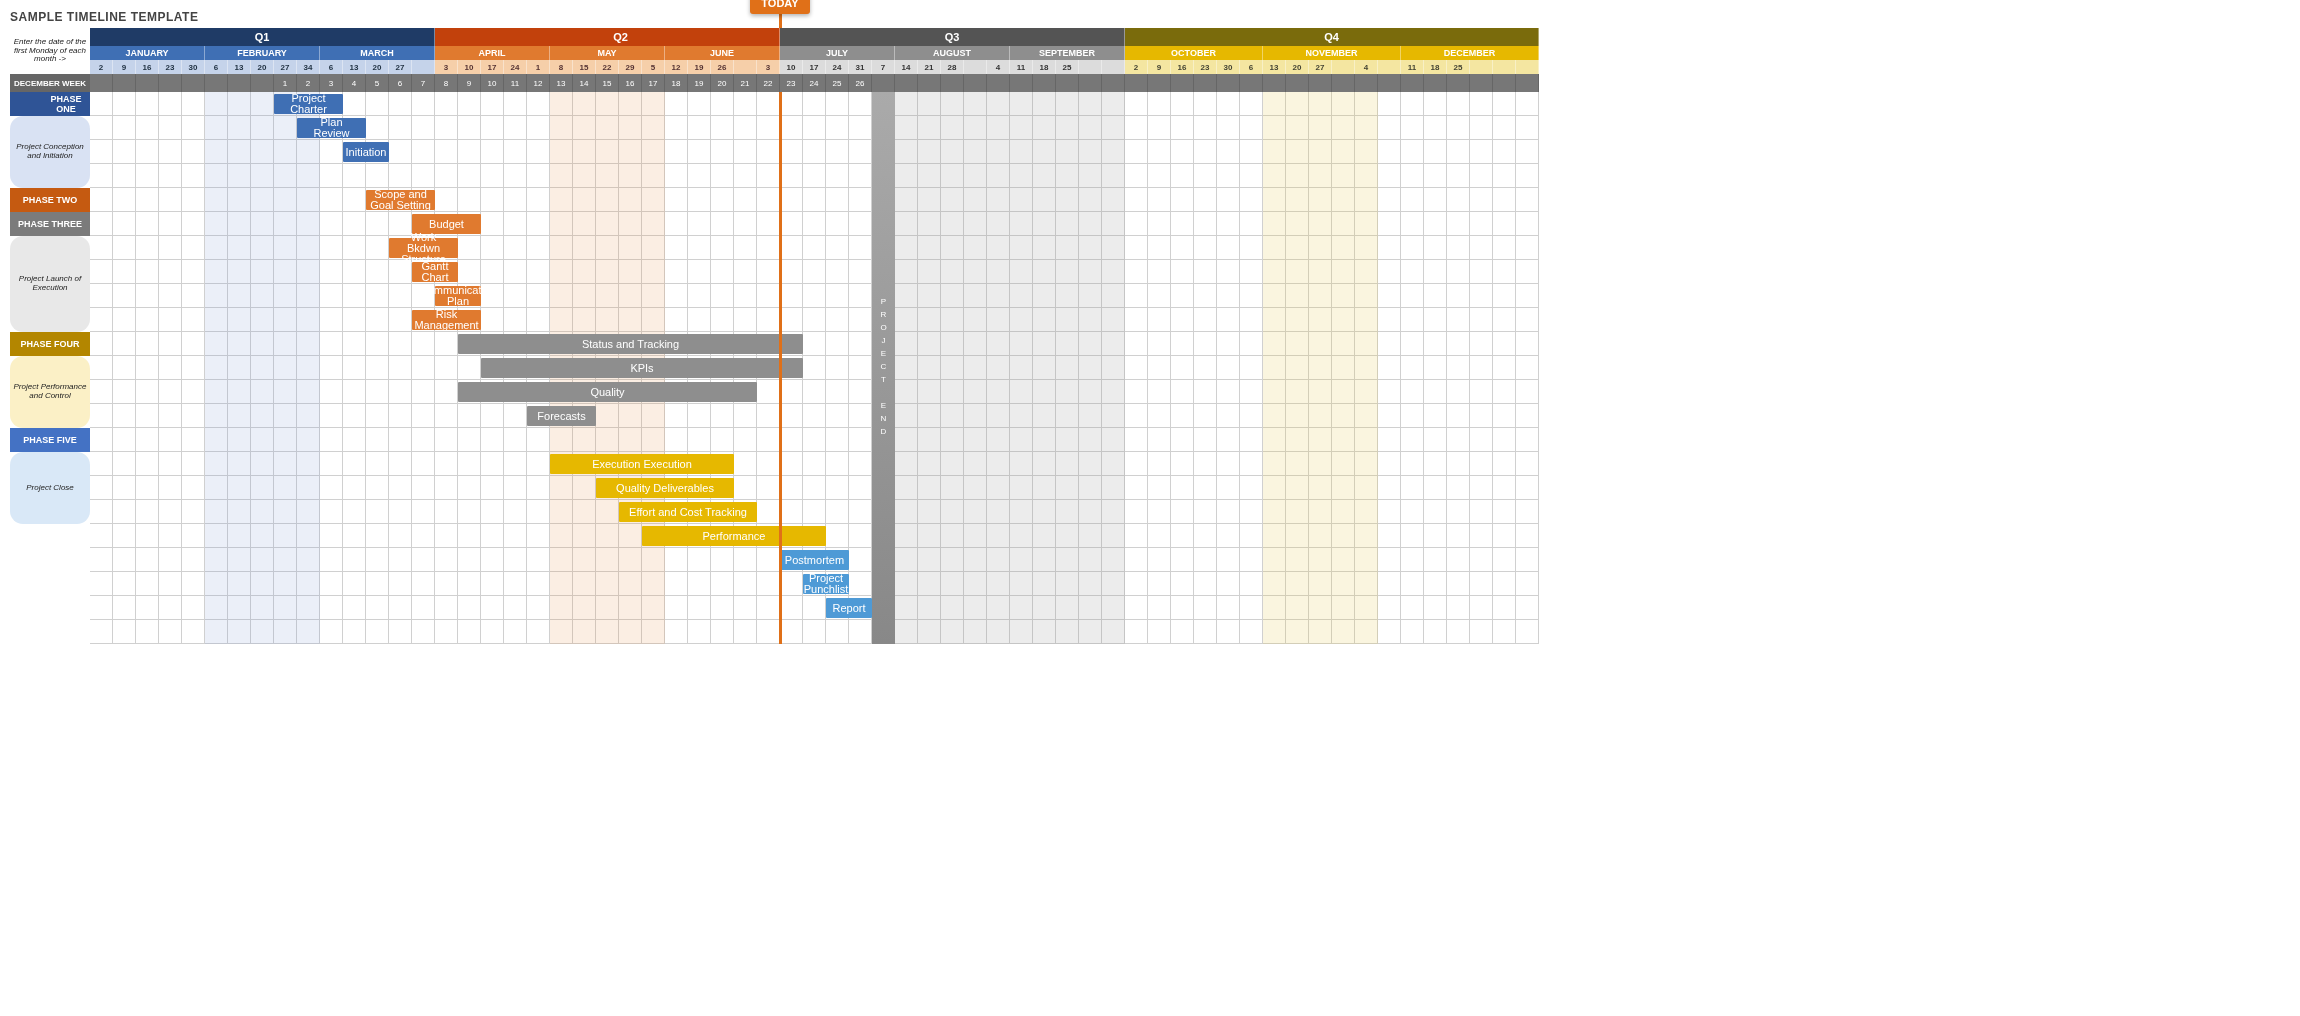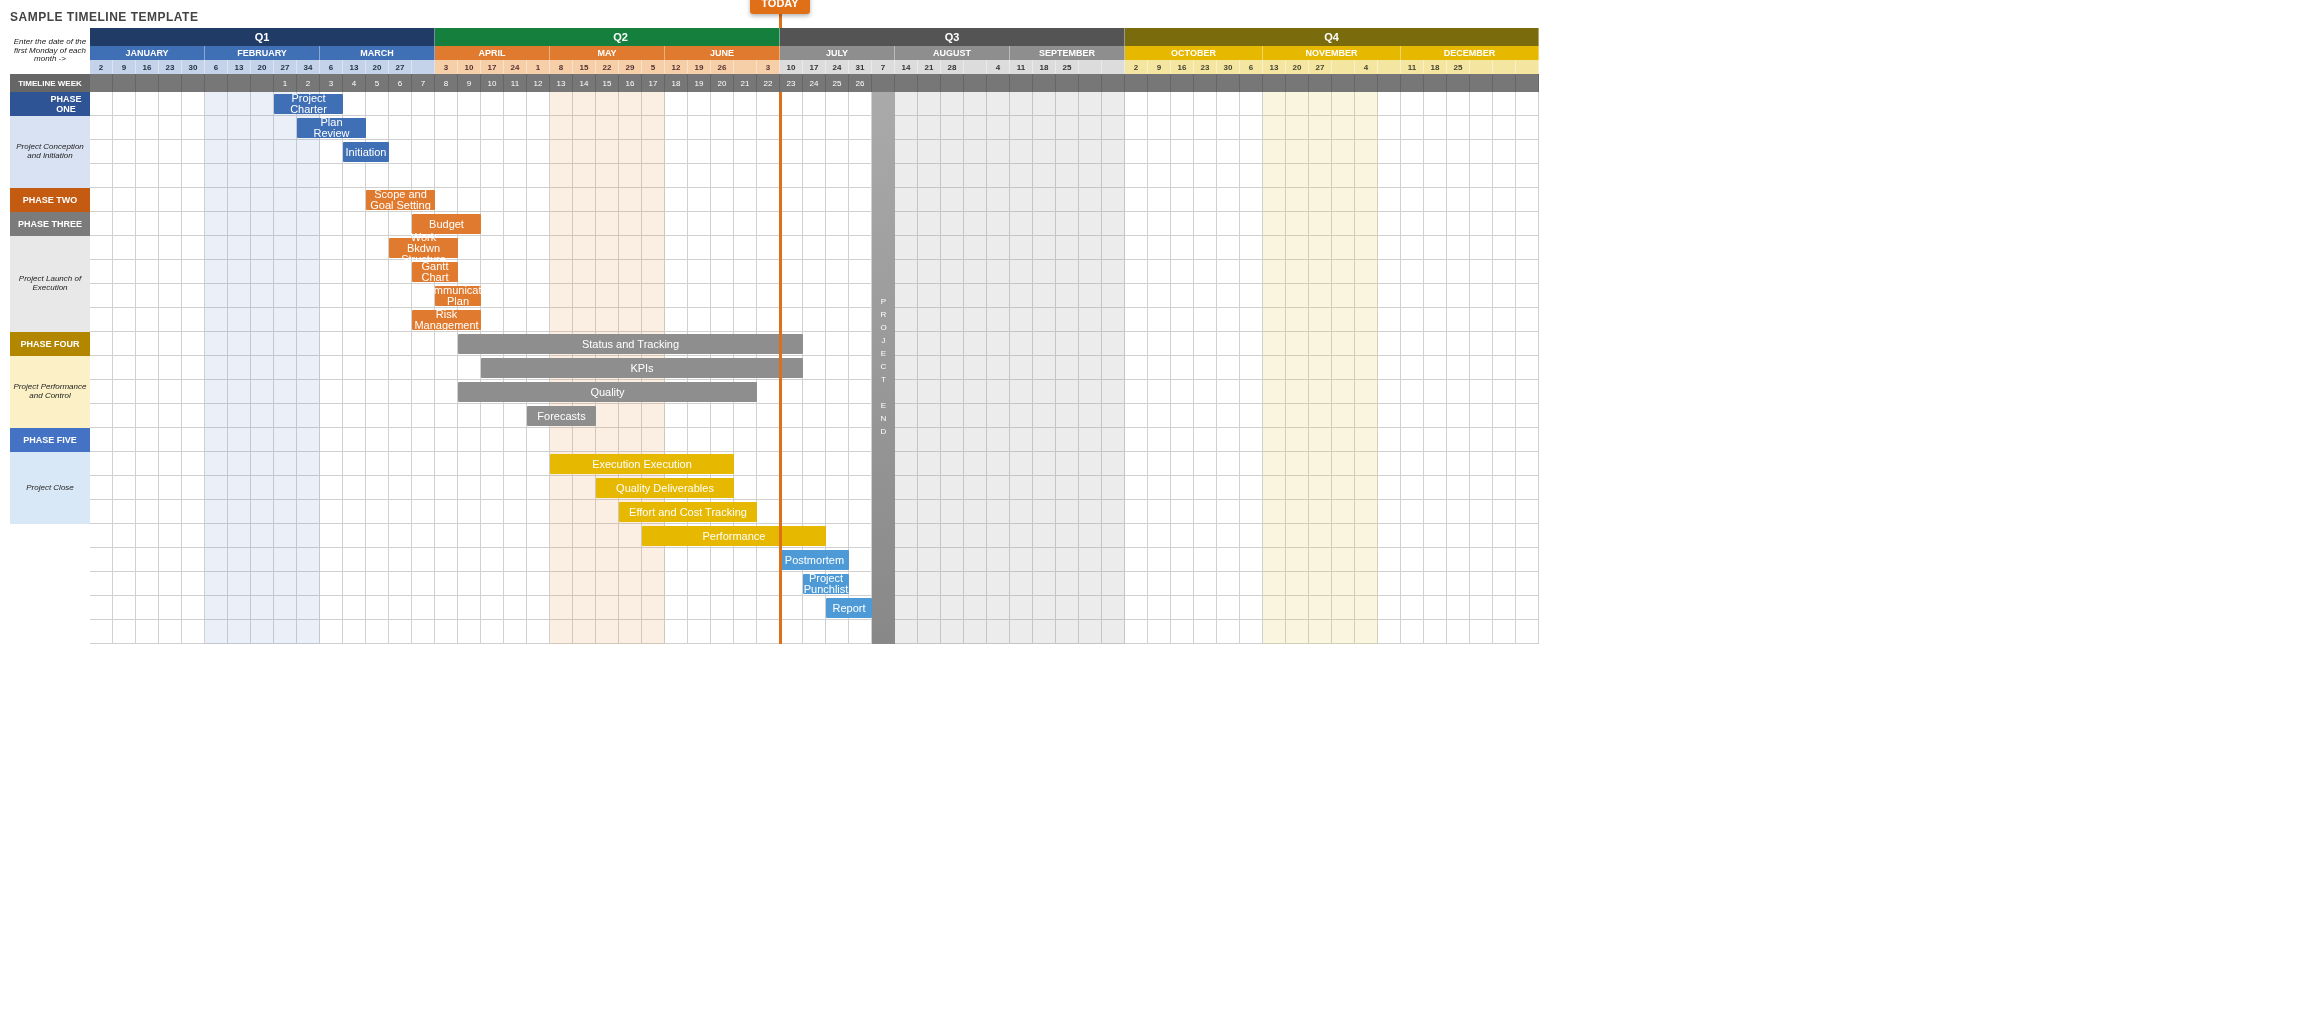--- a/index.html
+++ b/index.html
@@ -22,42 +22,42 @@
   .hdr-lab{width:var(--labelw);flex:0 0 var(--labelw);display:flex;align-items:center;justify-content:center;text-align:center;font-style:italic;font-size:8px;line-height:1.1;padding:2px;}
   .qtr,.mon,.day{display:flex;align-items:center;justify-content:center;color:#fff;font-weight:bold;font-size:11px;border-right:1px solid rgba(255,255,255,0.4);}
   .mon,.day{font-size:9px;}
   .day{font-size:8px;}
   .hdr-row.days{height:14px;}
   .hdr-row.months{height:14px;}
   .hdr-row.qtrs{height:18px;}
 
   
   .q1{background:#1f3b66;}
-  .q2{background:#15803d;padding-left:27px;}
+  .q2{background:#c2410c;padding-left:27px;}
   .q3{background:#545454;}
   .q4{background:#7a6b0c;}
   .q1m{background:#3f6fb4;}
   .q2m{background:#e07a2f;}
   .q3m{background:#8e8e8e;}
   .q4m{background:#e6b800;}
   .q1d{background:#c5d3ea;color:#234;}
   .q2d{background:#f6cfa9;color:#533;}
   .q3d{background:#dcdcdc;color:#333;}
   .q4d{background:#f4e6a1;color:#443;}
 
   
   .pw-row{display:flex;height:18px;}
   .pw-lab{width:var(--labelw);flex:0 0 var(--labelw);background:#666;color:#fff;display:flex;align-items:center;justify-content:center;font-weight:bold;font-size:8px;}
   .pw-cell{width:var(--cell);background:#777;color:#fff;display:flex;align-items:center;justify-content:center;font-size:8px;border-right:1px solid #666;}
 
   
   .body{position:relative;display:flex;}
   .labels{width:var(--labelw);flex:0 0 var(--labelw);}
   .phase-hdr{height:var(--rowh);color:#fff;font-weight:bold;font-size:9px;display:flex;align-items:center;justify-content:center;text-align:center;}
-  .phase-desc{font-size:8px;font-style:italic;display:flex;align-items:center;justify-content:center;text-align:center;padding:2px;line-height:1.1;}
+  .phase-desc{font-size:8px;font-style:italic;display:flex;align-items:center;justify-content:center;text-align:center;padding:2px;line-height:1.1;border-radius:13px;}
   .p1h{background:#2f5496;} .p1d{background:#d9e2f3;}
   .p2h{background:#c55a11;} .p2d{background:#f8e1d0;}
   .p3h{background:#7b7b7b;} .p3d{background:#e8e8e8;}
   .p4h{background:#b38600;} .p4d{background:#fbf0c6;}
   .p5h{background:#4472c4;} .p5d{background:#d9e8f7;}
 
   .grid{position:relative;flex:1;display:grid;
         grid-template-columns:repeat(63,var(--cell));
         grid-auto-rows:var(--rowh);}
   .gc{border-right:1px solid #d0d0d0;border-bottom:1px solid #d0d0d0;}
@@ -179,21 +179,21 @@
       <div class="day q4d" style="width: 23px;"></div>
       <div class="day q4d" style="width: 23px;">11</div>
       <div class="day q4d" style="width: 23px;">18</div>
       <div class="day q4d" style="width: 23px;">25</div>
       <div class="day q4d" style="width: 23px;"></div>
       <div class="day q4d" style="width: 23px;"></div>
       <div class="day q4d" style="width: 23px;"></div>
     </div>
 
   <div class="pw-row" id="pwrow">
-    <div class="pw-lab">TIMELINE WEEK</div>
+    <div class="pw-lab">DECEMBER WEEK</div>
   <div class="pw-cell"></div>
       <div class="pw-cell"></div>
       <div class="pw-cell"></div>
       <div class="pw-cell"></div>
       <div class="pw-cell"></div>
       <div class="pw-cell"></div>
       <div class="pw-cell"></div>
       <div class="pw-cell"></div>
       <div class="pw-cell">1</div>
       <div class="pw-cell">2</div>

